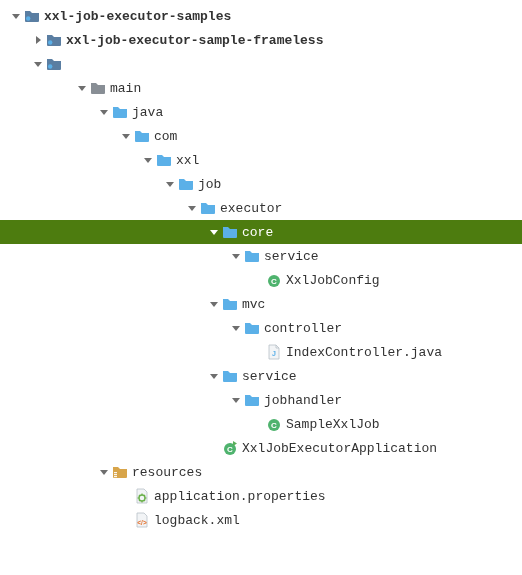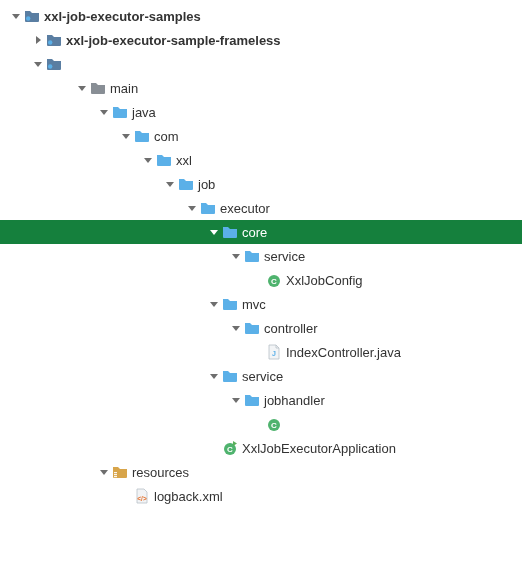--- a/index.html
+++ b/index.html
@@ -13,42 +13,42 @@
     }
     .tree { padding-top: 4px; }
     .row {
       display: flex;
       align-items: center;
       height: 24px;
       white-space: nowrap;
       cursor: pointer;
     }
     .row.selected {
-      background: #15803d;
+      background: #4d7c0f;
       color: #fff;
     }
     .arrow {
       width: 16px;
       height: 16px;
       display: flex;
       align-items: center;
       justify-content: center;
       flex-shrink: 0;
     }
     .arrow svg { width: 10px; height: 10px; }
     .icon {
       width: 16px;
       height: 16px;
       display: flex;
       align-items: center;
       justify-content: center;
       margin-right: 4px;
       flex-shrink: 0;
     }
-    .label { padding-right: 8px; }
+    .label { padding-right: 8px; font-family: Liberation Mono, monospace; }
     .bold { font-weight: 700; }
     .indent { display: flex; flex-shrink: 0; }
   </style>
 </head>
 <body>
 
 <div class="tree">
     <div class="row">
       <span class="indent" style="width: 8px;"></span>
       <span class="arrow">
@@ -300,20 +300,21 @@
     <div class="row">
       <span class="indent" style="width: 250px;"></span>
       <span class="arrow"></span>
       <span class="icon">
         <svg viewBox="0 0 16 16">
     <circle cx="8" cy="9" r="6" fill="#4fb36e"></circle>
     <text x="8" y="12" font-size="8" font-family="Arial" font-weight="bold" fill="#fff" text-anchor="middle">C</text>
 
   </svg>
       </span>
+      <span class="label">SampleXxlJob</span>
     </div>
     <div class="row">
       <span class="indent" style="width: 206px;"></span>
       <span class="arrow"></span>
       <span class="icon">
         <svg viewBox="0 0 16 16">
     <circle cx="8" cy="9" r="6" fill="#4fb36e"></circle>
     <text x="8" y="12" font-size="8" font-family="Arial" font-weight="bold" fill="#fff" text-anchor="middle">C</text>
     <path d="M11 1 L15 3.5 L11 6 Z" fill="#5bb05b"></path>
   </svg>
@@ -336,18 +337,30 @@
   </svg>
       </span>
       <span class="label">resources</span>
     </div>
     <div class="row">
       <span class="indent" style="width: 118px;"></span>
       <span class="arrow"></span>
       <span class="icon">
         <svg viewBox="0 0 16 16">
     <path d="M3 1 h7 l3 3 v11 h-10 z" fill="#f2f4f6" stroke="#b7c0c8" stroke-width="0.8"></path>
+    <circle cx="8" cy="10" r="3" fill="none" stroke="#6ab04a" stroke-width="1.4"></circle>
+    <path d="M8 7 v-1.5 M8 13 v1.5 M5 10 h-1.5 M11 10 h1.5 M6 8 l-1 -1 M10 8 l1 -1 M6 12 l-1 1 M10 12 l1 1" stroke="#6ab04a" stroke-width="1.2"></path>
+  </svg>
+      </span>
+      <span class="label">application.properties</span>
+    </div>
+    <div class="row">
+      <span class="indent" style="width: 118px;"></span>
+      <span class="arrow"></span>
+      <span class="icon">
+        <svg viewBox="0 0 16 16">
+    <path d="M3 1 h7 l3 3 v11 h-10 z" fill="#f2f4f6" stroke="#b7c0c8" stroke-width="0.8"></path>
     <text x="8" y="12.5" font-size="6.5" font-family="Arial" font-weight="bold" fill="#e57330" text-anchor="middle">&lt;/&gt;</text>
   </svg>
       </span>
       <span class="label">logback.xml</span>
     </div>
   </div>
 
 </body></html>

